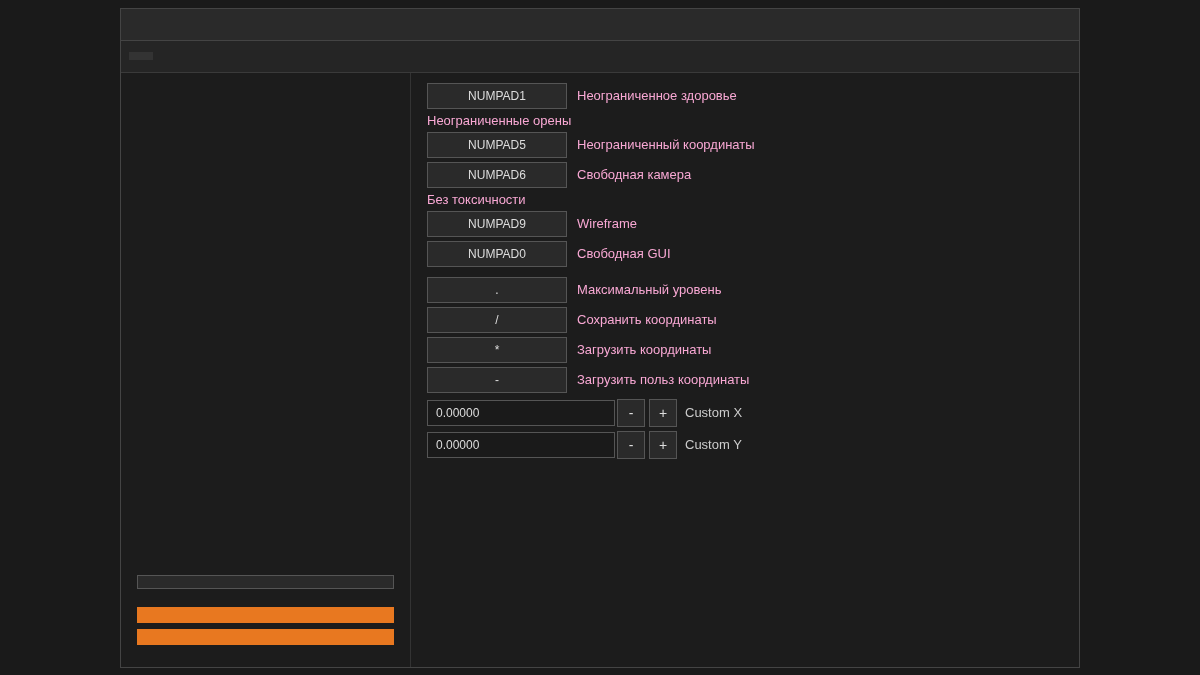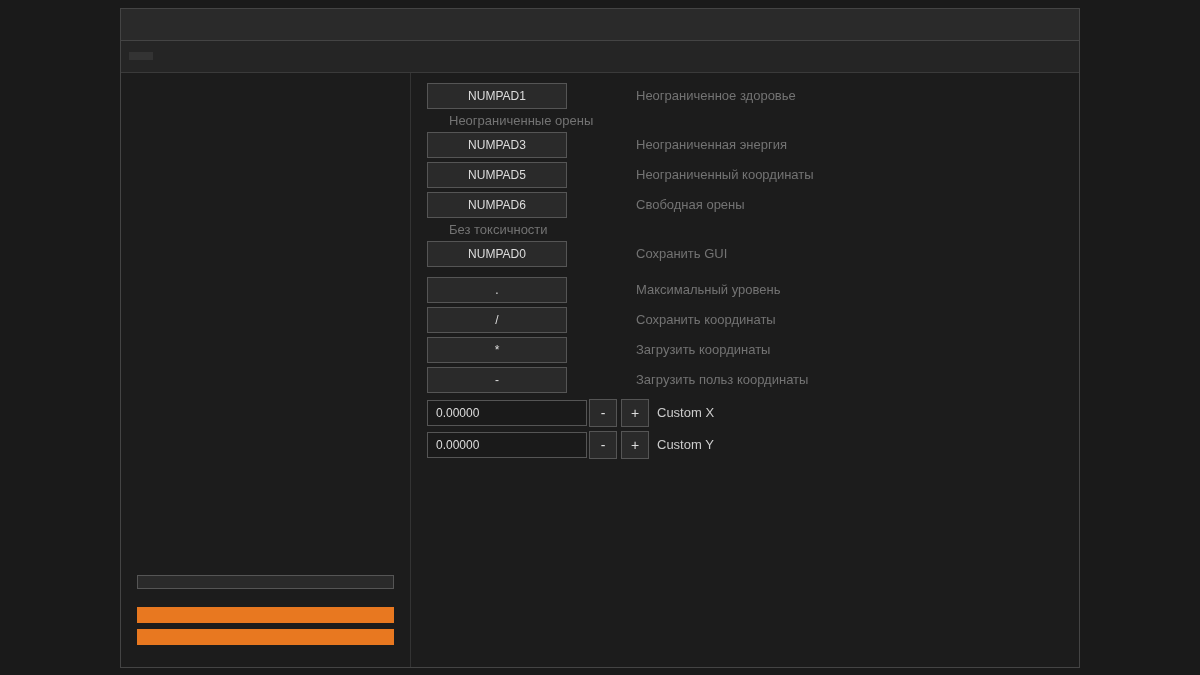--- a/index.html
+++ b/index.html
@@ -143,49 +143,47 @@
     .right-panel {
       flex: 1;
       background: #1c1c1c;
       padding: 10px 16px;
       overflow-y: auto;
     }
     .hotkey-row {
       display: flex;
       align-items: center;
       margin-bottom: 4px;
-      gap: 37px;
     }
     .hotkey-btn {
       width: 140px;
       background: #2a2a2a;
       border: 1px solid #555;
       color: #ddd;
       padding: 5px 0;
       text-align: center;
       font-size: 12px;
       cursor: pointer;
       margin-right: 10px;
     }
     .hotkey-btn.small {
       width: 140px;
     }
     .hotkey-label {
-      color: #737373;
-      font-size: 13px;
-      margin-left: 22px;
+      color: #f9a8d4;
+      font-size: 13px;
     }
 
     .coord-row {
       display: flex;
       align-items: center;
       margin-top: 4px;
     }
     .coord-input {
-      width: 160px;
+      width: 188px;
       background: #1a1a1a;
       border: 1px solid #555;
       color: #ddd;
       padding: 5px 8px;
       font-size: 12px;
     }
     .coord-minus, .coord-plus {
       width: 28px;
       height: 28px;
       background: #2a2a2a;
@@ -246,37 +244,37 @@
 
       <div id="hotkey-list">
           <div class="hotkey-row">
     <button class="hotkey-btn">NUMPAD1</button>
     <span class="hotkey-label">Неограниченное здоровье</span>
   </div>
           <div class="hotkey-row">
     <span class="hotkey-label">Неограниченные орены</span>
   </div>
           <div class="hotkey-row">
-    <button class="hotkey-btn">NUMPAD3</button>
-    <span class="hotkey-label">Неограниченная энергия</span>
-  </div>
-          <div class="hotkey-row">
     <button class="hotkey-btn">NUMPAD5</button>
     <span class="hotkey-label">Неограниченный координаты</span>
   </div>
           <div class="hotkey-row">
     <button class="hotkey-btn">NUMPAD6</button>
-    <span class="hotkey-label">Свободная орены</span>
+    <span class="hotkey-label">Свободная камера</span>
   </div>
           <div class="hotkey-row">
     <span class="hotkey-label">Без токсичности</span>
   </div>
           <div class="hotkey-row">
+    <button class="hotkey-btn">NUMPAD9</button>
+    <span class="hotkey-label">Wireframe</span>
+  </div>
+          <div class="hotkey-row">
     <button class="hotkey-btn">NUMPAD0</button>
-    <span class="hotkey-label">Сохранить GUI</span>
+    <span class="hotkey-label">Свободная GUI</span>
   </div>
         </div>
 
       <div id="special-hotkey-list" style="margin-top: 10px;">
           <div class="hotkey-row">
     <button class="hotkey-btn small">.</button>
     <span class="hotkey-label">Максимальный уровень</span>
   </div>
           <div class="hotkey-row">
     <button class="hotkey-btn small">/</button>

